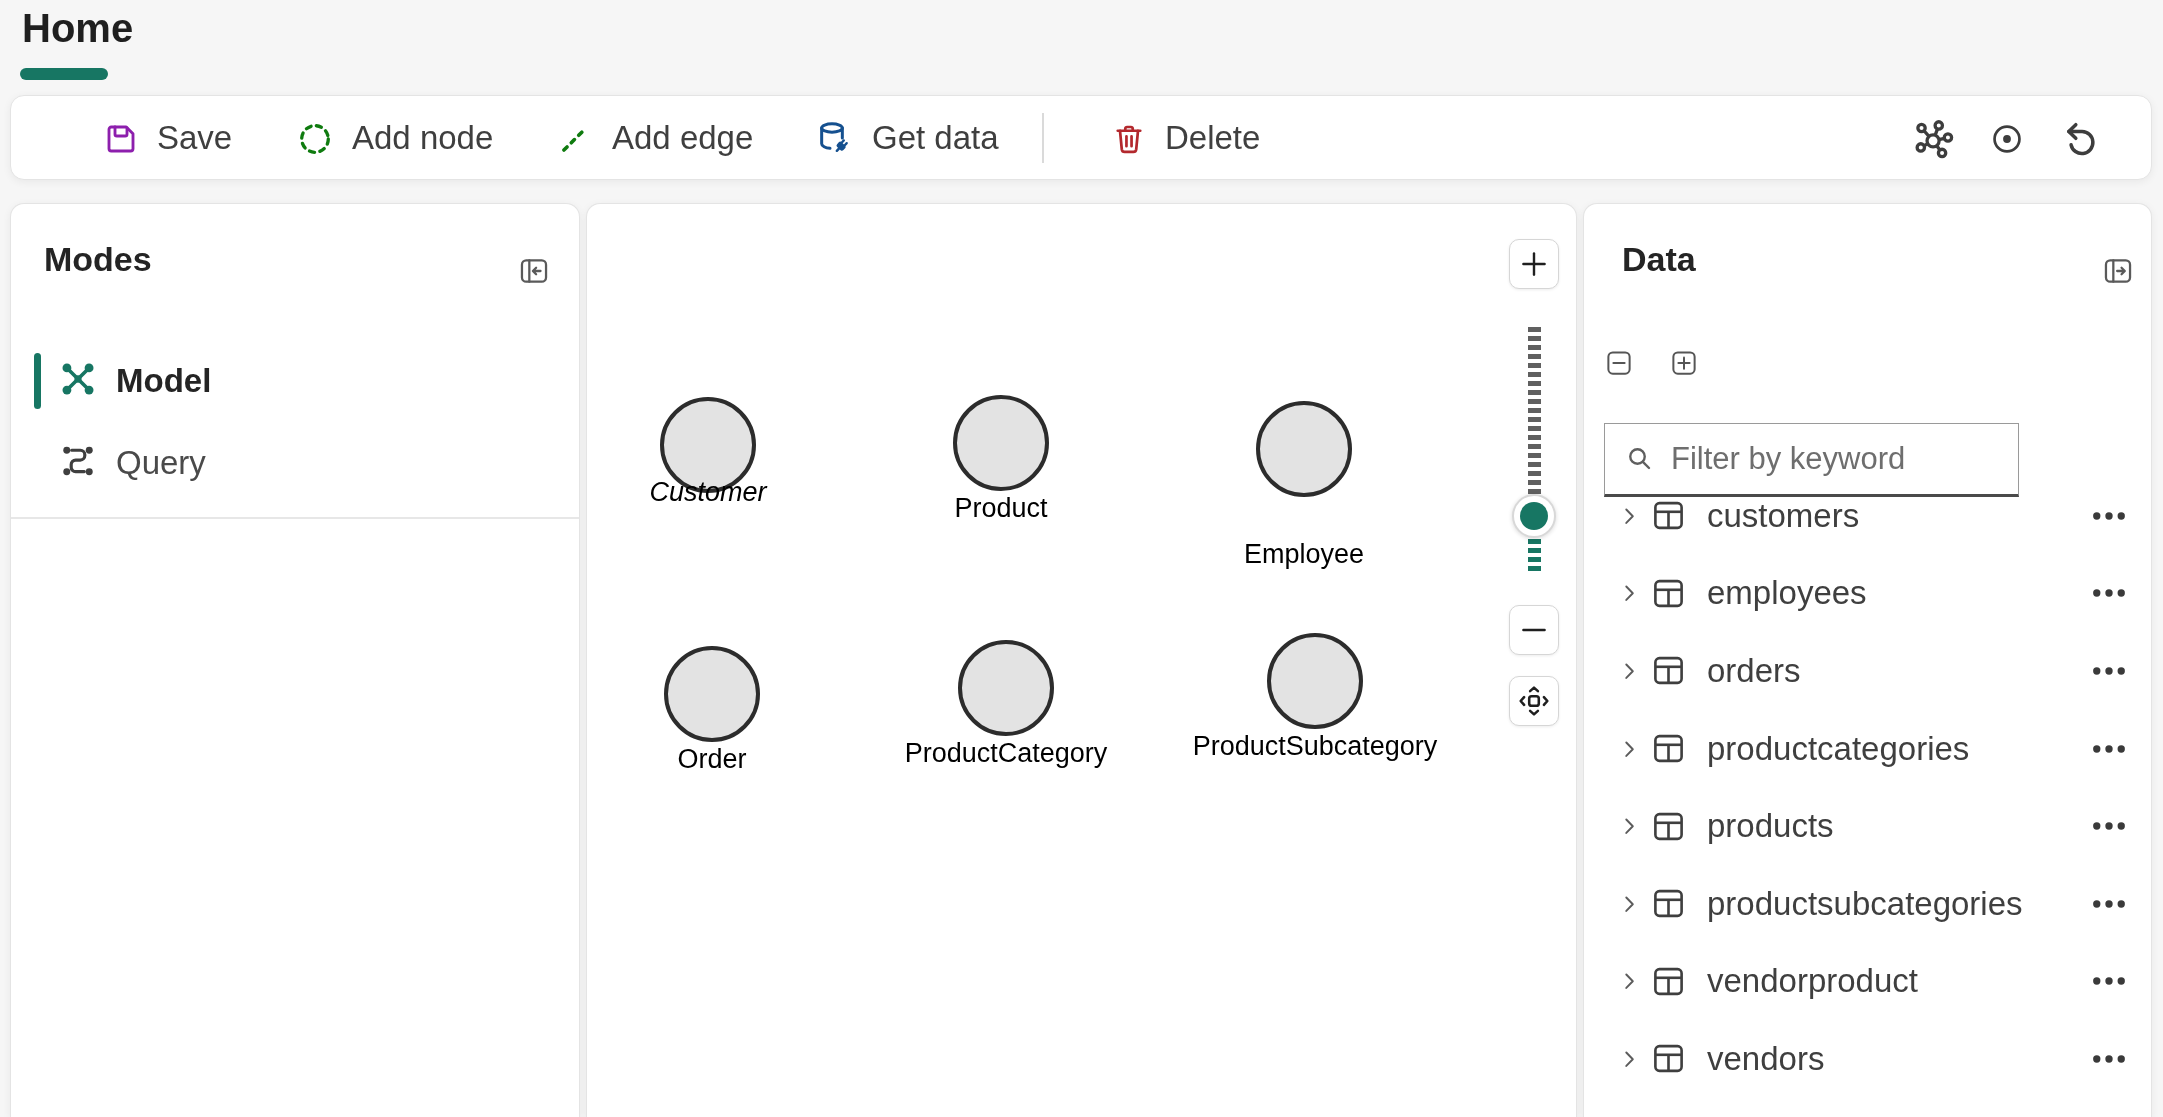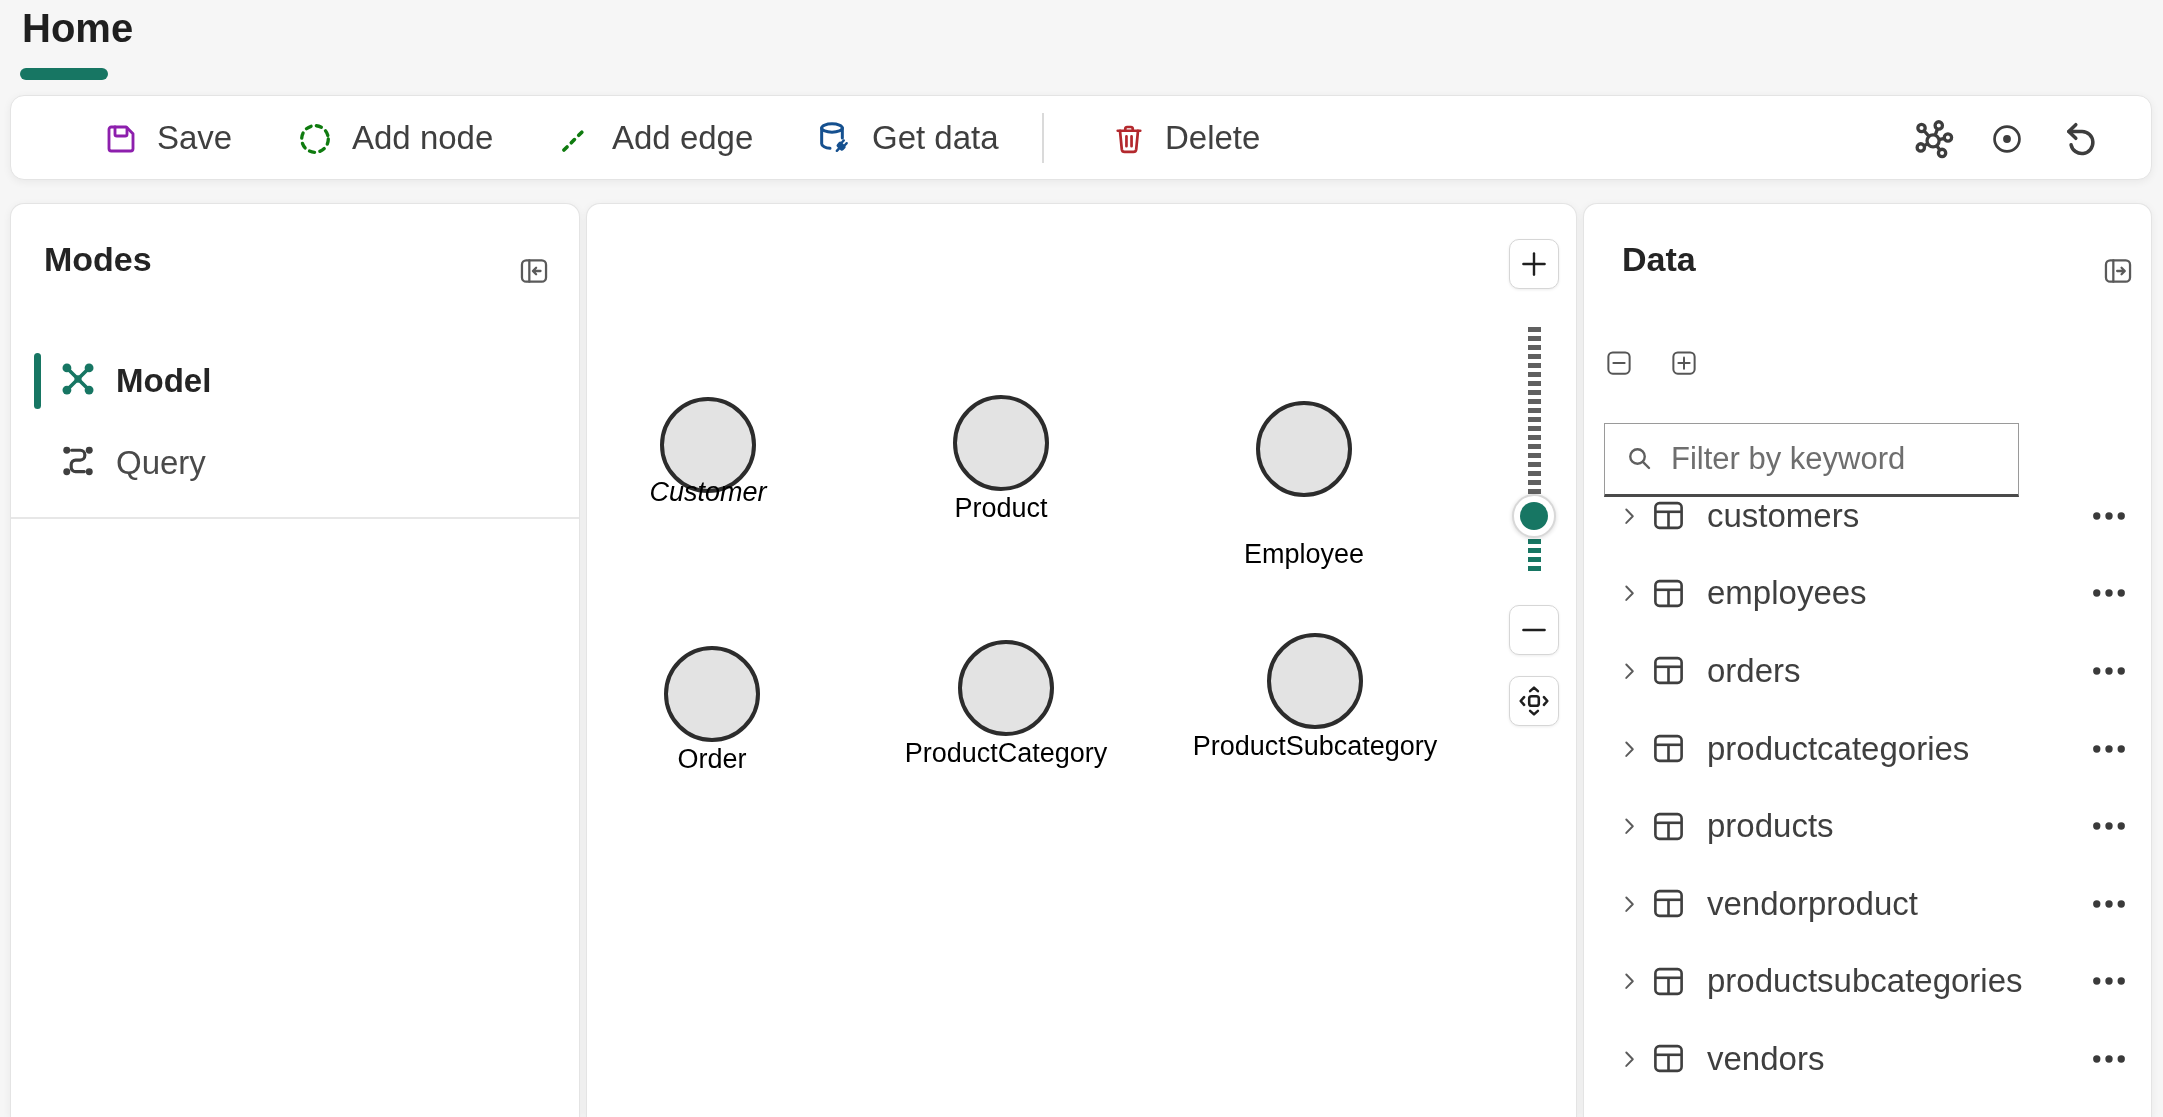--- a/index.html
+++ b/index.html
@@ -387,58 +387,58 @@
 
   <div class="table-row">
     <svg class="chev" width="26" height="26" viewBox="0 0 24 24" fill="none" stroke="#5c5c5c" stroke-width="1.8" stroke-linecap="round" stroke-linejoin="round">
       <path d="M9.5 6 L15.5 12.2 L9.5 18.4"></path>
     </svg>
     <svg class="ticon" width="37" height="37" viewBox="0 0 24 24" fill="none" stroke="#3f3f3f" stroke-width="1.7" stroke-linejoin="round">
       <rect x="3.5" y="4" width="17" height="16" rx="2.6"></rect>
       <line x1="3.5" y1="9.6" x2="20.5" y2="9.6"></line>
       <line x1="12" y1="9.6" x2="12" y2="20"></line>
     </svg>
+    <span class="tlabel">productsubcategories</span>
+    <span class="more">
+      <svg width="40" height="26" viewBox="0 0 26 17" fill="#3a3a3a">
+        <circle cx="5" cy="8.5" r="2.4"></circle>
+              <circle cx="13" cy="8.5" r="2.4"></circle>
+              <circle cx="21" cy="8.5" r="2.4"></circle>
+      </svg>
+    </span>
+  </div>
+
+  <div class="table-row">
+    <svg class="chev" width="26" height="26" viewBox="0 0 24 24" fill="none" stroke="#5c5c5c" stroke-width="1.8" stroke-linecap="round" stroke-linejoin="round">
+      <path d="M9.5 6 L15.5 12.2 L9.5 18.4"></path>
+    </svg>
+    <svg class="ticon" width="37" height="37" viewBox="0 0 24 24" fill="none" stroke="#3f3f3f" stroke-width="1.7" stroke-linejoin="round">
+      <rect x="3.5" y="4" width="17" height="16" rx="2.6"></rect>
+      <line x1="3.5" y1="9.6" x2="20.5" y2="9.6"></line>
+      <line x1="12" y1="9.6" x2="12" y2="20"></line>
+    </svg>
     <span class="tlabel">vendorproduct</span>
     <span class="more">
       <svg width="40" height="26" viewBox="0 0 26 17" fill="#3a3a3a">
         <circle cx="5" cy="8.5" r="2.4"></circle>
               <circle cx="13" cy="8.5" r="2.4"></circle>
               <circle cx="21" cy="8.5" r="2.4"></circle>
       </svg>
     </span>
   </div>
 
   <div class="table-row">
     <svg class="chev" width="26" height="26" viewBox="0 0 24 24" fill="none" stroke="#5c5c5c" stroke-width="1.8" stroke-linecap="round" stroke-linejoin="round">
       <path d="M9.5 6 L15.5 12.2 L9.5 18.4"></path>
     </svg>
     <svg class="ticon" width="37" height="37" viewBox="0 0 24 24" fill="none" stroke="#3f3f3f" stroke-width="1.7" stroke-linejoin="round">
       <rect x="3.5" y="4" width="17" height="16" rx="2.6"></rect>
       <line x1="3.5" y1="9.6" x2="20.5" y2="9.6"></line>
       <line x1="12" y1="9.6" x2="12" y2="20"></line>
     </svg>
-    <span class="tlabel">productsubcategories</span>
-    <span class="more">
-      <svg width="40" height="26" viewBox="0 0 26 17" fill="#3a3a3a">
-        <circle cx="5" cy="8.5" r="2.4"></circle>
-              <circle cx="13" cy="8.5" r="2.4"></circle>
-              <circle cx="21" cy="8.5" r="2.4"></circle>
-      </svg>
-    </span>
-  </div>
-
-  <div class="table-row">
-    <svg class="chev" width="26" height="26" viewBox="0 0 24 24" fill="none" stroke="#5c5c5c" stroke-width="1.8" stroke-linecap="round" stroke-linejoin="round">
-      <path d="M9.5 6 L15.5 12.2 L9.5 18.4"></path>
-    </svg>
-    <svg class="ticon" width="37" height="37" viewBox="0 0 24 24" fill="none" stroke="#3f3f3f" stroke-width="1.7" stroke-linejoin="round">
-      <rect x="3.5" y="4" width="17" height="16" rx="2.6"></rect>
-      <line x1="3.5" y1="9.6" x2="20.5" y2="9.6"></line>
-      <line x1="12" y1="9.6" x2="12" y2="20"></line>
-    </svg>
     <span class="tlabel">vendors</span>
     <span class="more">
       <svg width="40" height="26" viewBox="0 0 26 17" fill="#3a3a3a">
         <circle cx="5" cy="8.5" r="2.4"></circle>
               <circle cx="13" cy="8.5" r="2.4"></circle>
               <circle cx="21" cy="8.5" r="2.4"></circle>
       </svg>
     </span>
   </div>
 </div>

